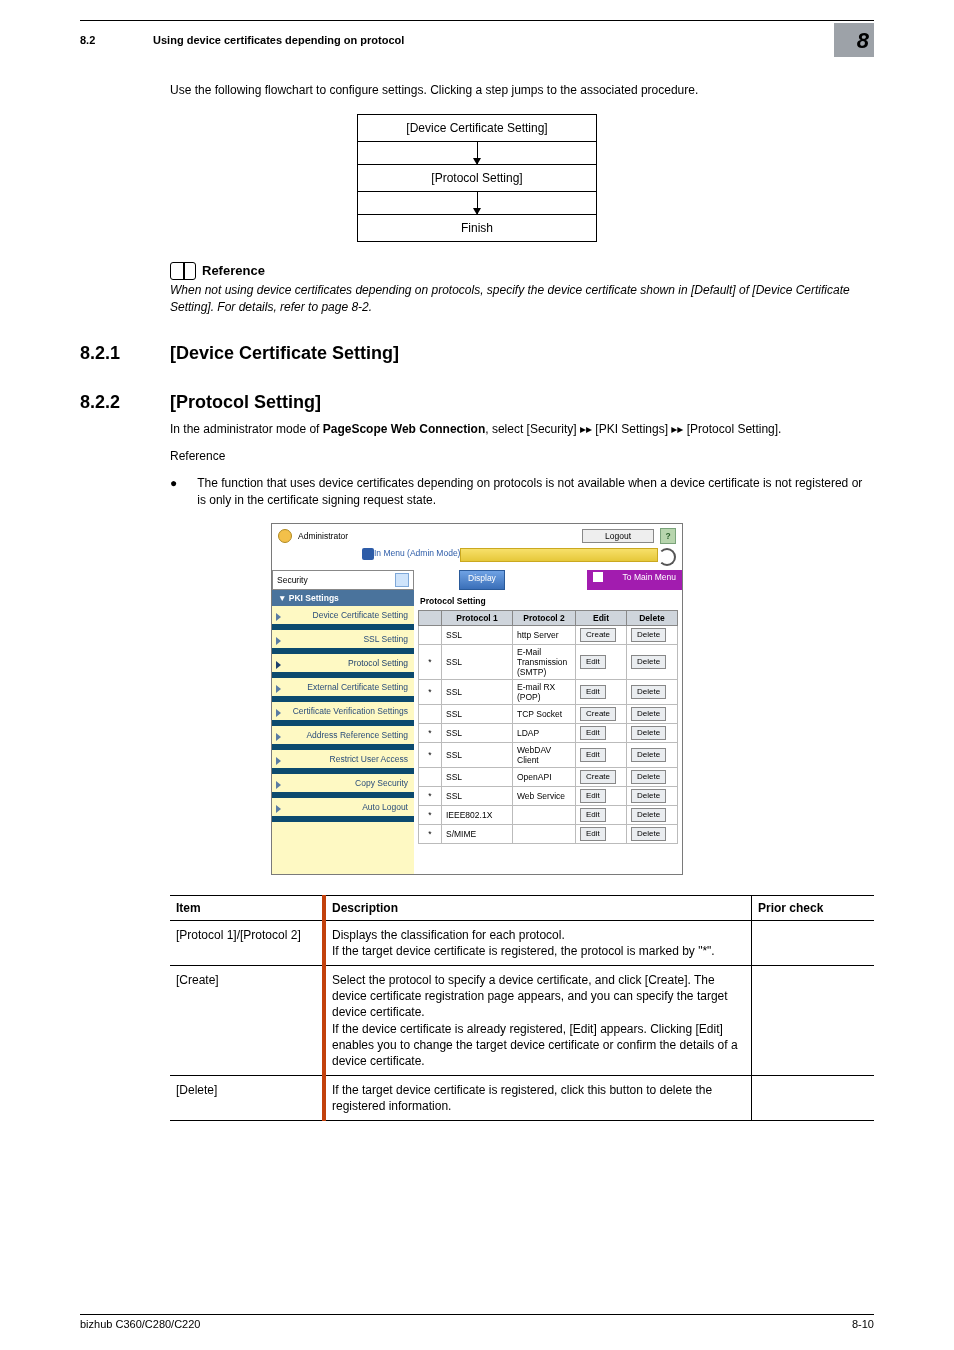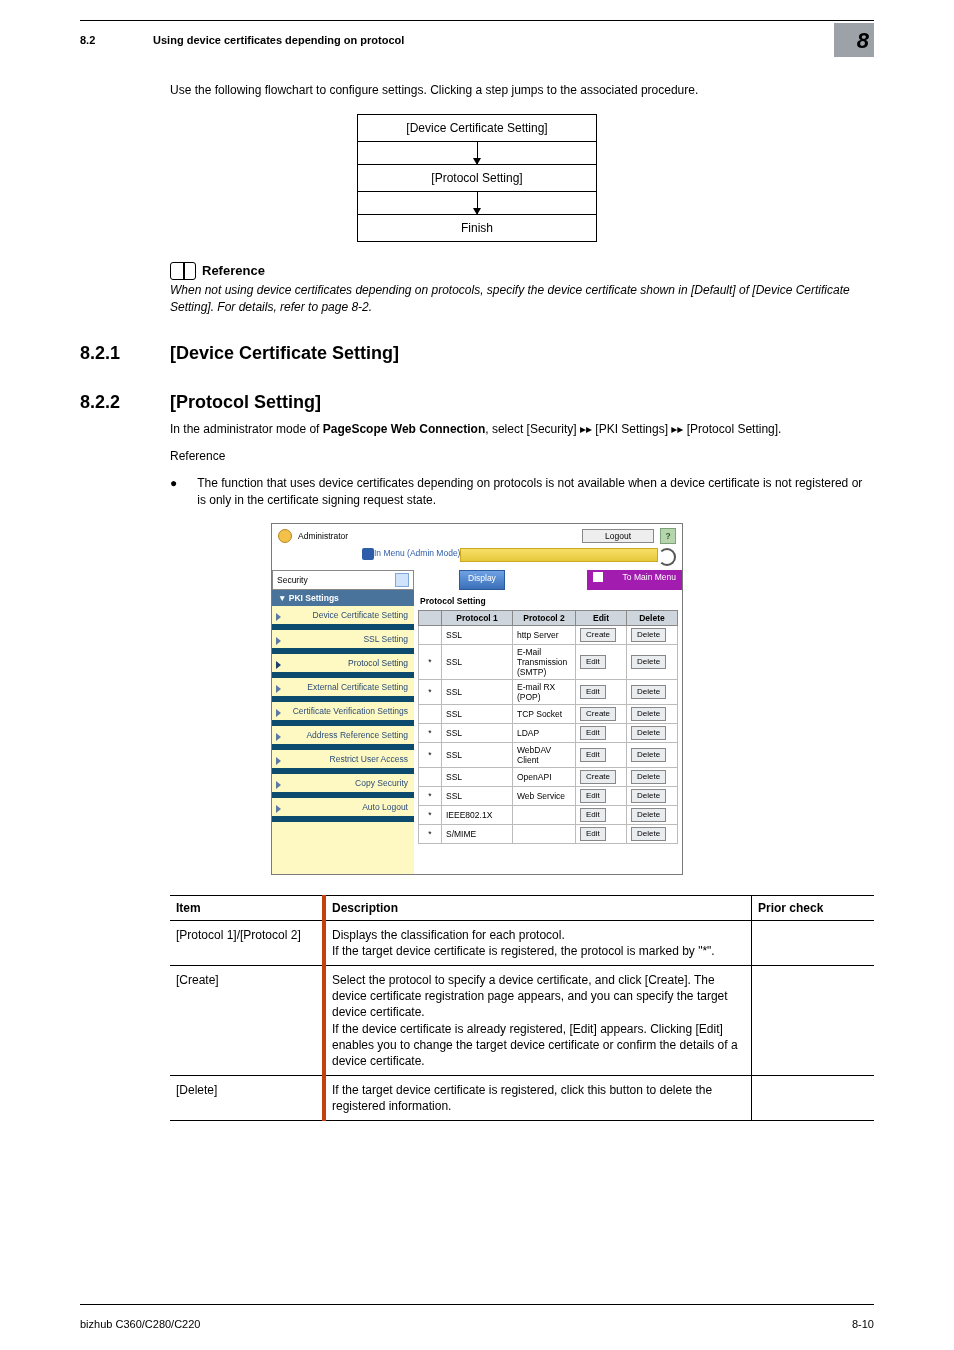--- a/index.html
+++ b/index.html
@@ -278,21 +278,21 @@
     vertical-align: top;
     border-bottom: 1px solid #000;
     line-height: 1.35;
   }
 
   .footer {
     position: absolute;
     bottom: 20px;
     left: 80px; right: 80px;
     border-top: 1px solid #000;
-    padding-top: 13px;
+    padding-top: 3px;
     font-size: 11px;
     display: flex;
     justify-content: space-between;
   }
 </style>
 </head>
 <body>
 
 <div class="page">
   <div class="top-rule"></div>

